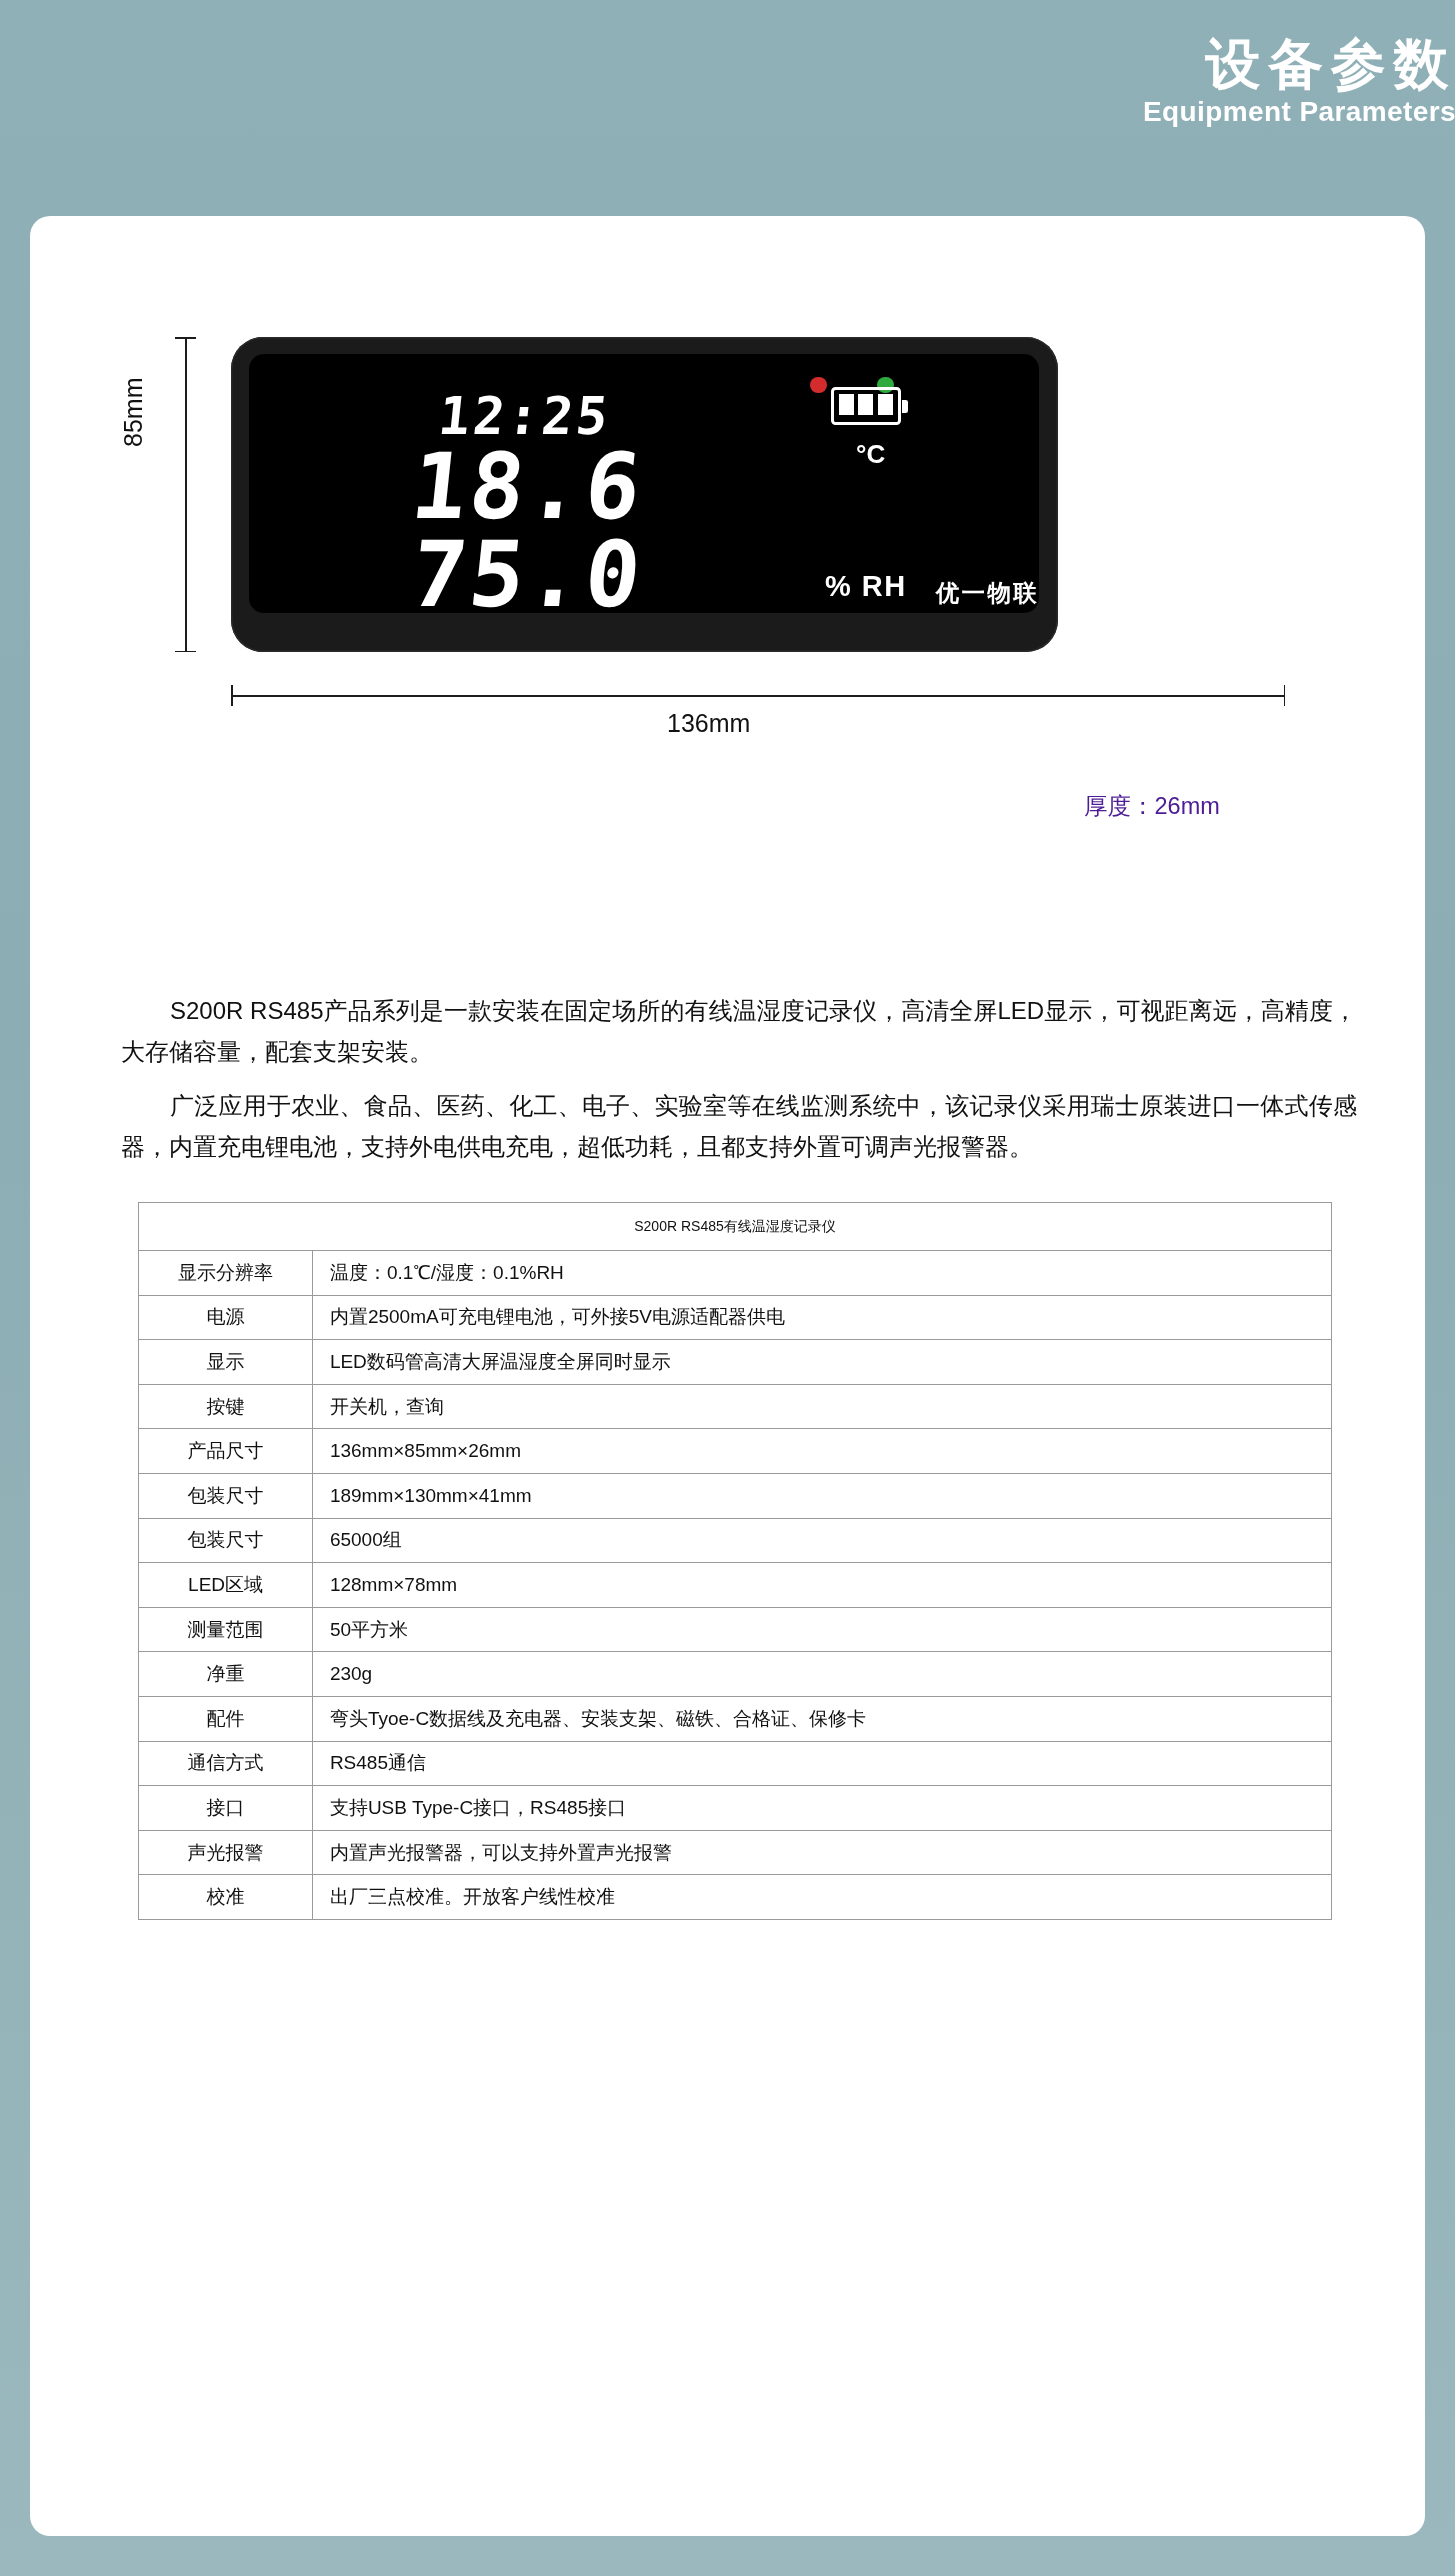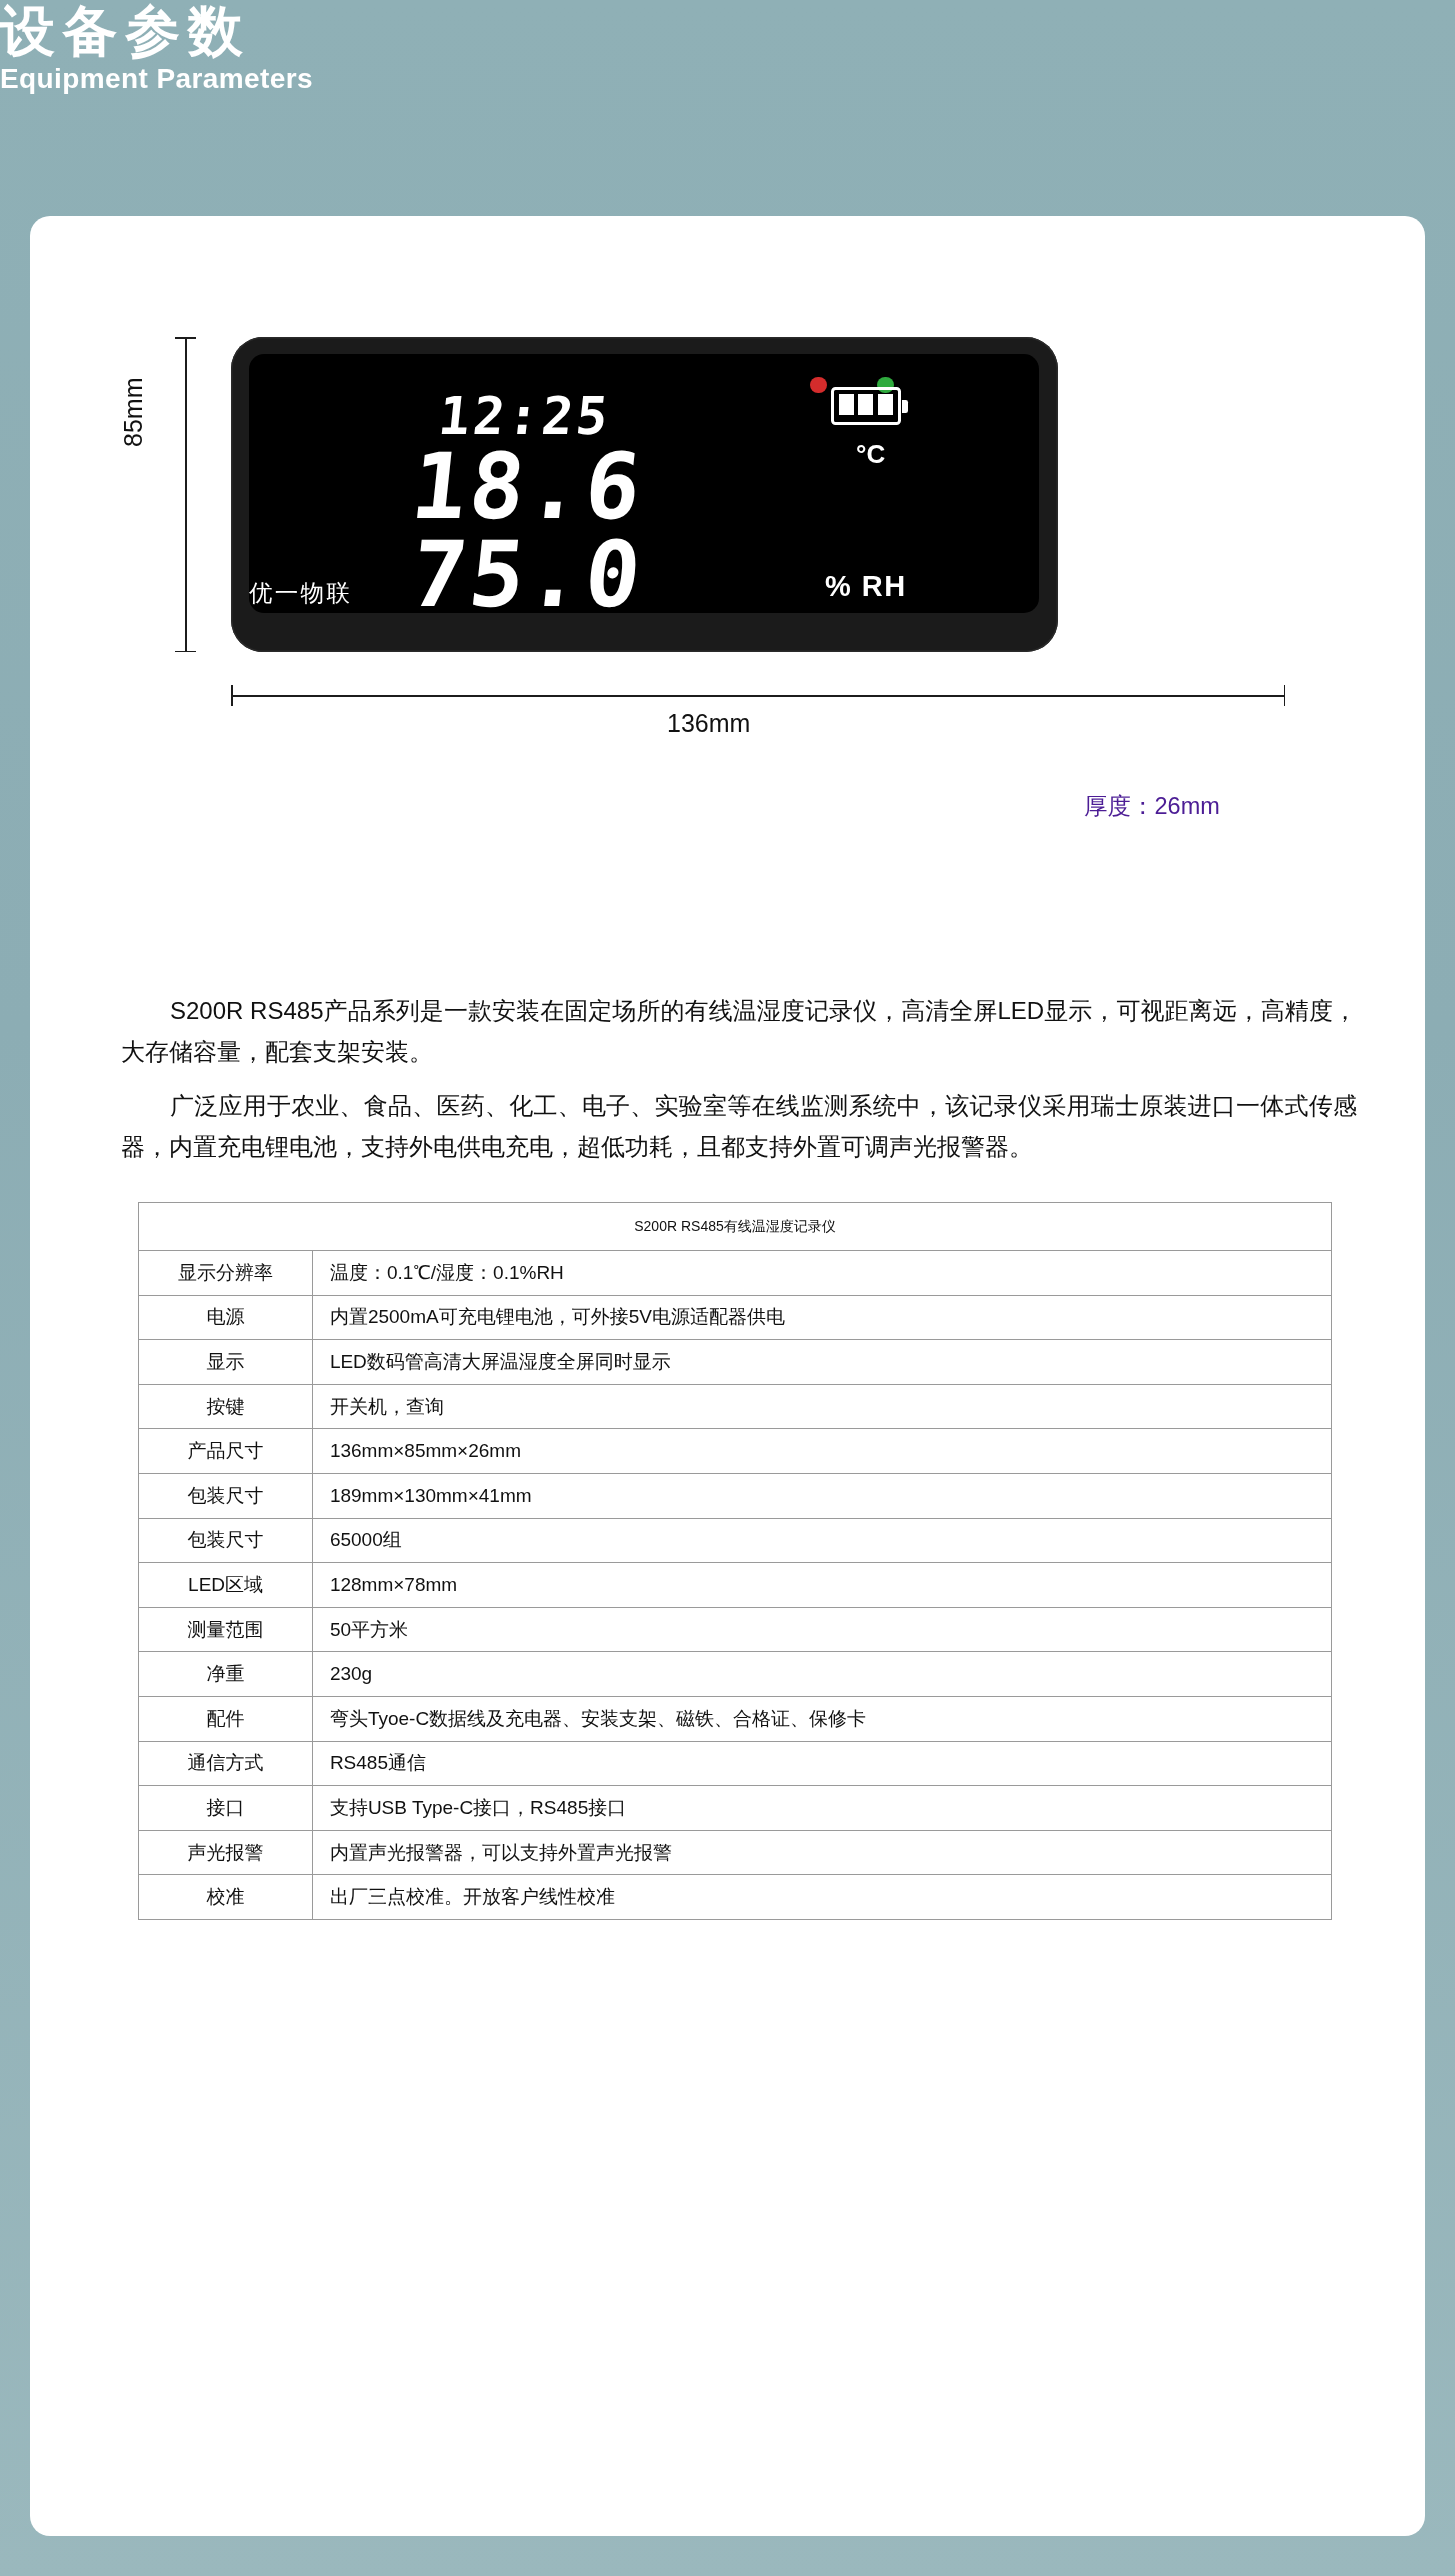--- a/index.html
+++ b/index.html
@@ -15,21 +15,22 @@
   }
   .page {
     position: relative;
     width: 1456px;
     height: 2576px;
     background: linear-gradient(180deg, #8fb0b6 0%, #8cadb4 40%, #9ab8bd 100%);
     box-sizing: border-box;
   }
   
   .header {
-    text-align: left;
+    padding-top: 33px;
+    text-align: right;
     color: #ffffff;
   }
   .header .title-cn {
     font-size: 55px;
     font-weight: bold;
     letter-spacing: 7.6px;
     line-height: 1.15;
   }
   .header .title-en {
     font-size: 28px;
@@ -156,25 +157,26 @@
     display: block;
     width: 15px;
     height: 21px;
     background: #ffffff;
   }
   .brand {
     position: absolute;
     left: 0;
     right: 0;
     bottom: 3.8px;
-    text-align: left;
+    text-align: right;
     color: #ffffff;
     font-size: 23.5px;
-    font-weight: normal;
+    font-weight: bold;
     letter-spacing: 2.3px;
+    padding-left: 28px;
   }
   
   .dim-v-line {
     position: absolute;
     left: 155px;
     top: 121px;
     width: 1.5px;
     height: 315px;
     background: #1c1c1c;
   }

